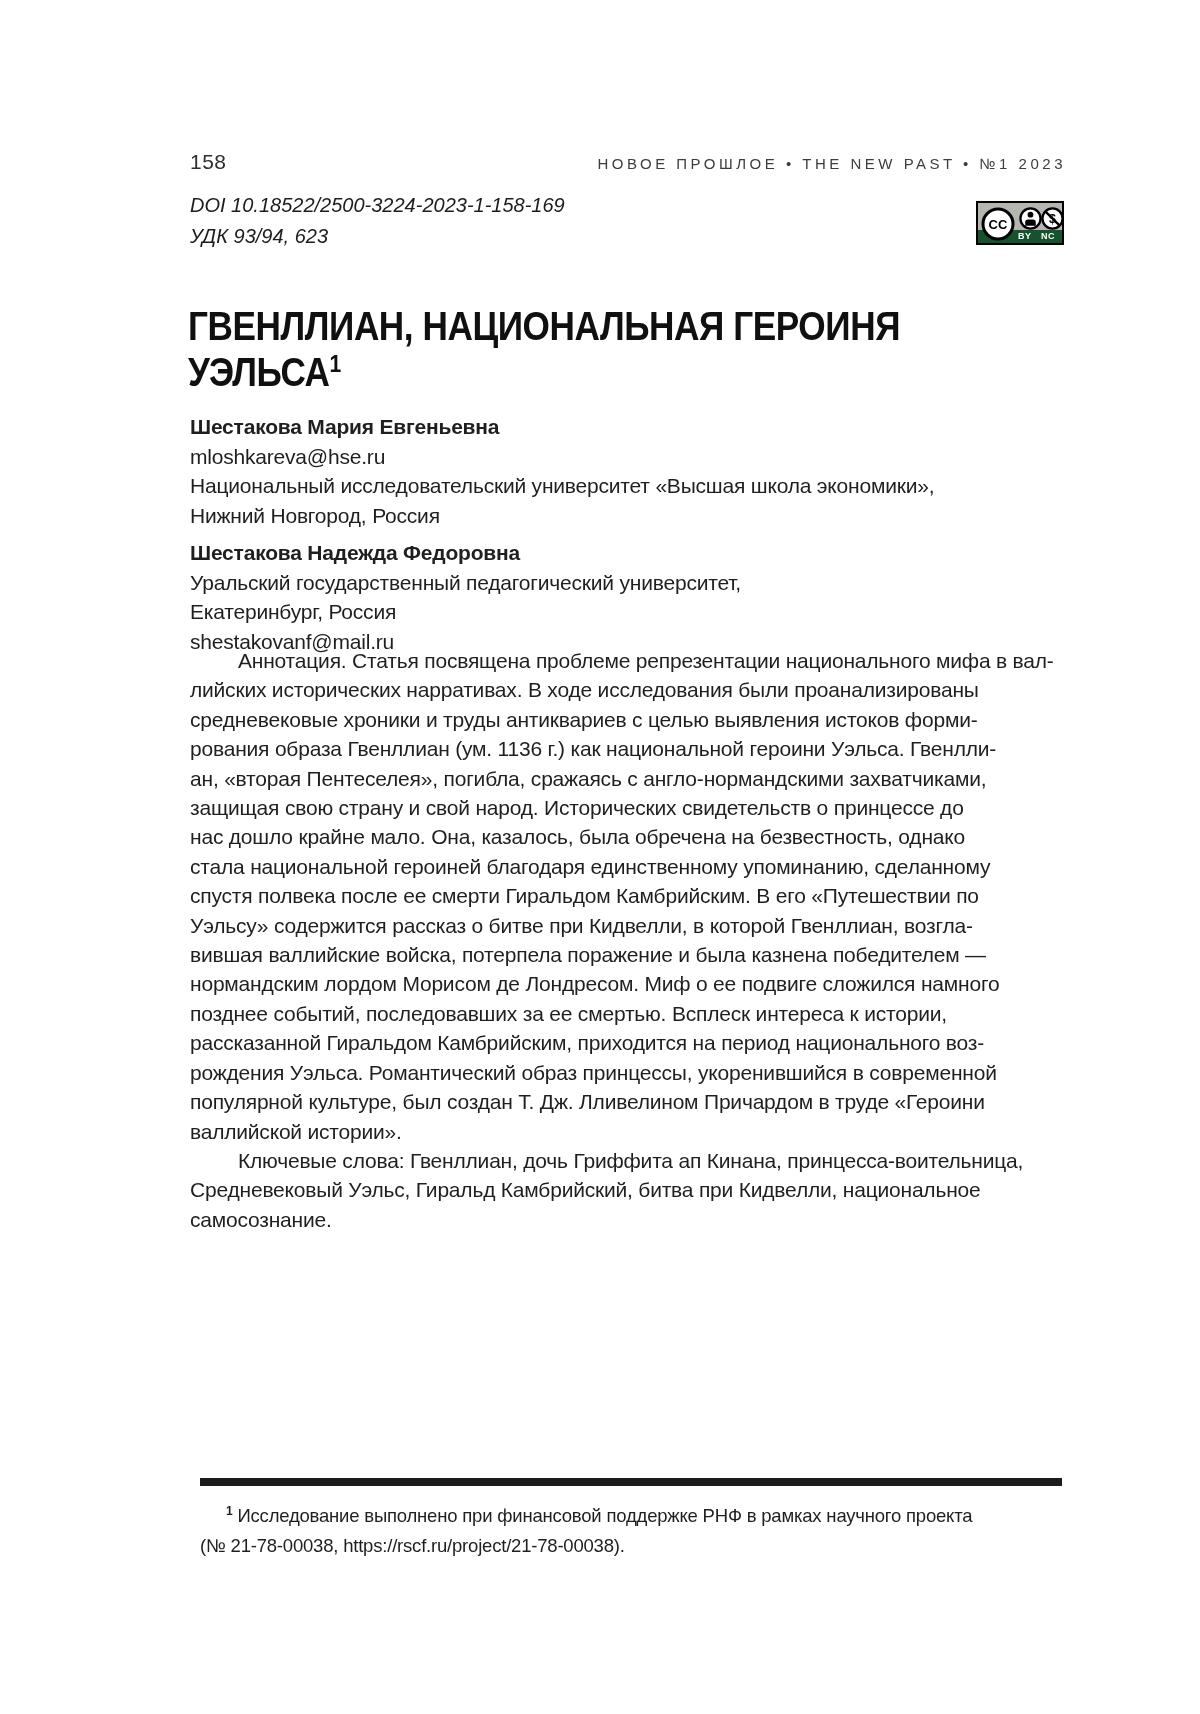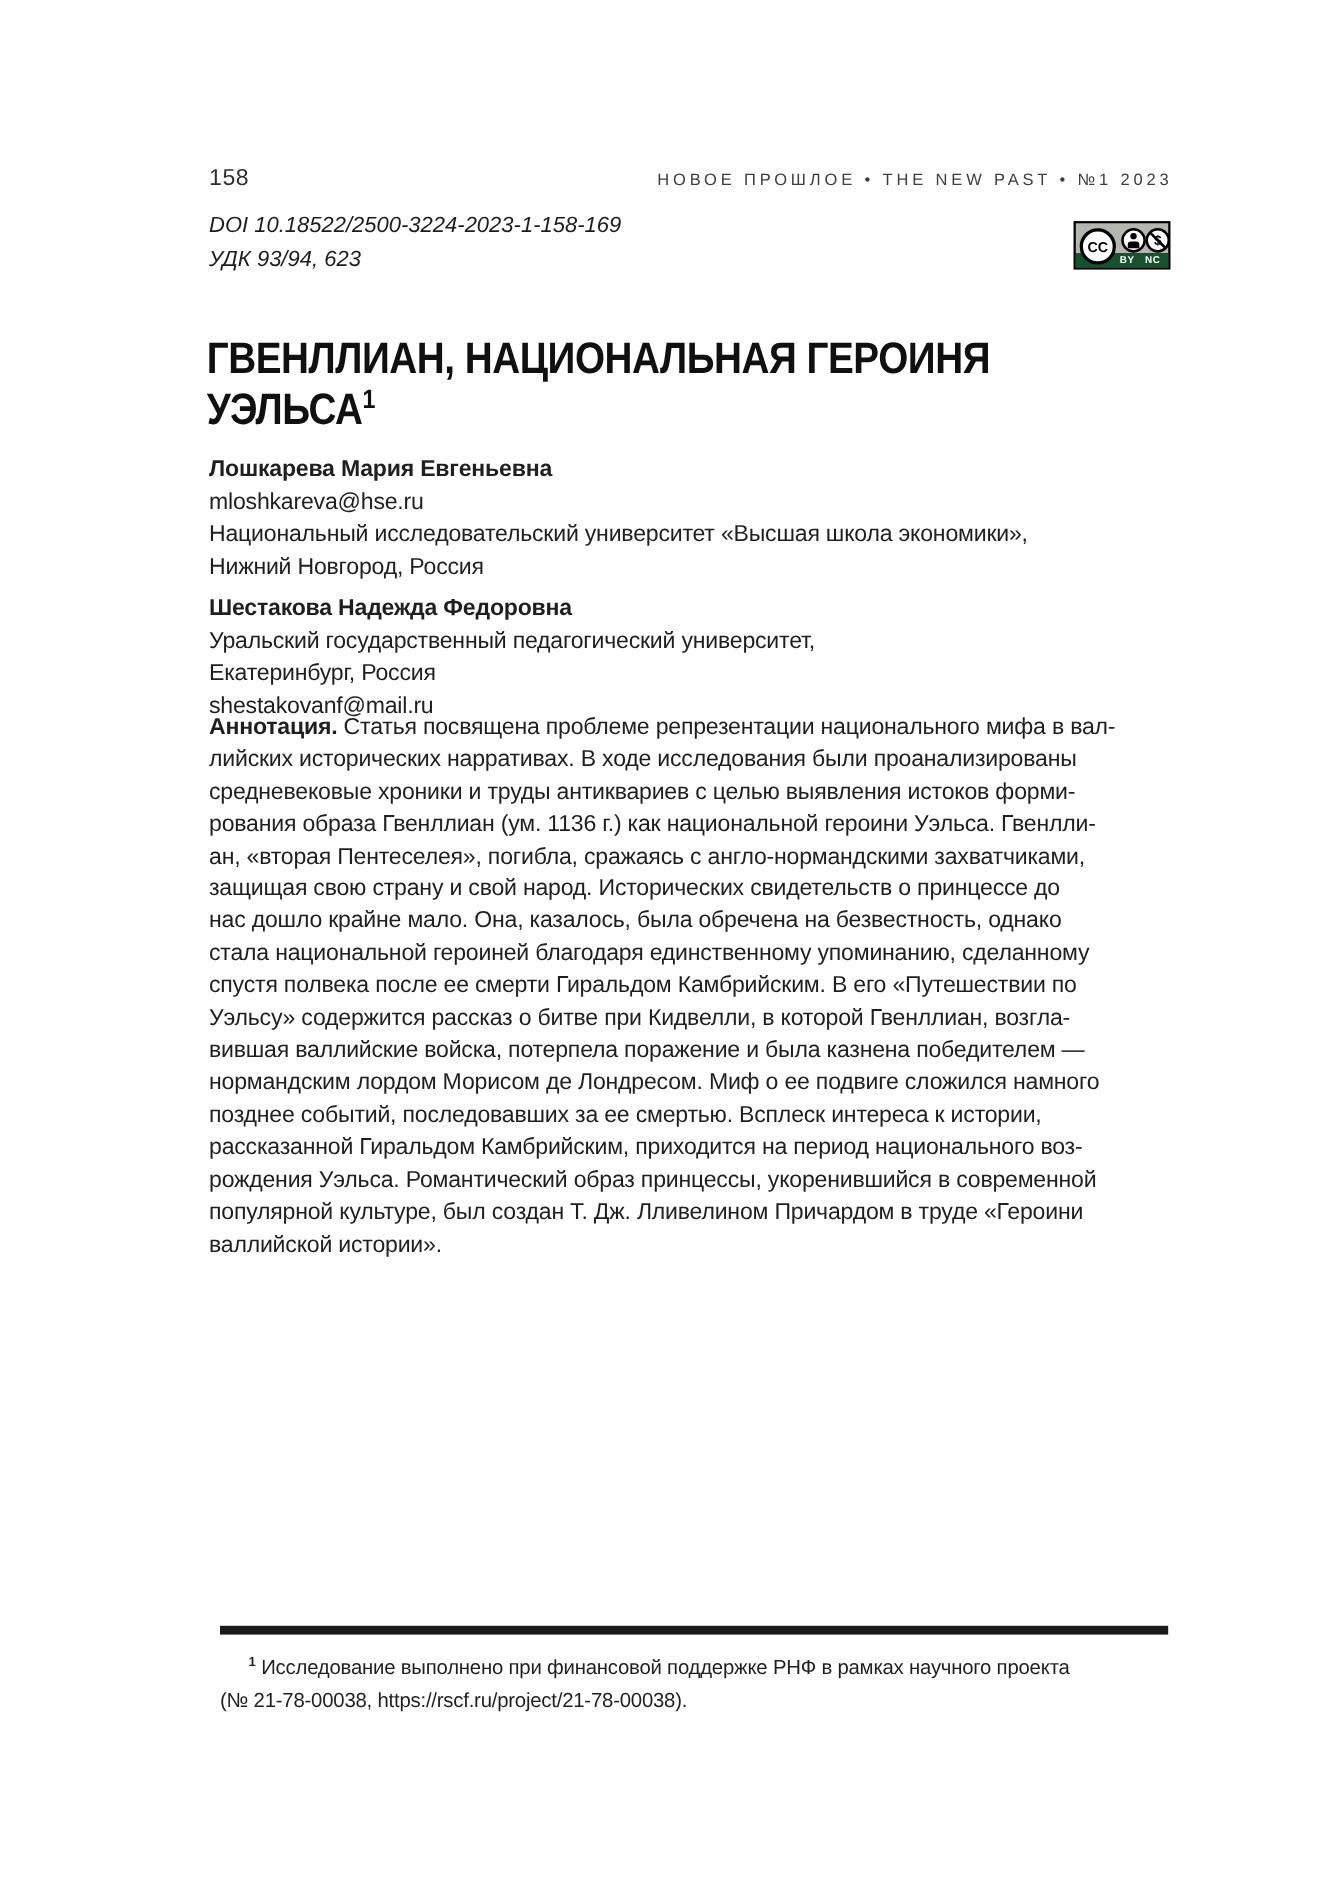--- a/index.html
+++ b/index.html
@@ -47,21 +47,21 @@
   .title-block sup { font-size:24px; }
   
   .authors { position:absolute; top:412px; left:190px; width:872px; font-size:21px; line-height:29.5px; letter-spacing:-0.2px; }
   .author { margin:0 0 8px 0; }
   .author p { margin:0; white-space:pre-line; }
   .author .name { font-weight:bold; }
   
   .abstract { position:absolute; top:646px; left:190px; width:880px; }
   .keywords { position:absolute; top:1146px; left:190px; width:880px; }
   .runin { margin:0; font-size:21px; line-height:29.4px; letter-spacing:-0.2px; white-space:pre-line; }
-  .runin b { font-weight:bold; }
+  .runin b { font-weight:normal;margin-left:48px; }
   
   .footnote { position:absolute; top:1478px; left:200px; width:862px; }
   .fn-rule { height:8px; background:#1b1b1b; }
   .fn-text { margin:15px 0 0 0; font-size:18.5px; line-height:30px; letter-spacing:-0.2px; white-space:pre-line; text-indent:26px; }
   .fn-text sup { font-size:12px; font-weight:bold; }
   sup { line-height:0; }
 </style>
 </head>
 <body>
 
@@ -101,21 +101,21 @@
           <text x="12" y="16.5" text-anchor="middle" font-size="13" font-weight="bold" font-family="Liberation Sans, sans-serif" fill="#000">$</text>
           <line x1="4.5" y1="4.5" x2="19.5" y2="19.5" stroke="#000" stroke-width="2.4"></line>
         </svg>
     </span>
   </div>
 
   <h1 class="title-block"><span>ГВЕНЛЛИАН, НАЦИОНАЛЬНАЯ ГЕРОИНЯ</span><br><span>УЭЛЬСА</span><sup>1</sup></h1>
 
   <div class="authors">
     <div class="author">
-        <p class="name">Лошкарева Мария Евгеньевна</p>
+        <p class="name">Шестакова Мария Евгеньевна</p>
         <p>mloshkareva@hse.ru</p>
         <p>Национальный исследовательский университет «Высшая школа экономики»,
 Нижний Новгород, Россия</p>
       </div>
     <div class="author">
         <p class="name">Шестакова Надежда Федоровна</p>
         <p>Уральский государственный педагогический университет,
 Екатеринбург, Россия</p>
         <p>shestakovanf@mail.ru</p>
       </div>
@@ -134,20 +134,25 @@
 Уэльсу» содержится рассказ о битве при Кидвелли, в которой Гвенллиан, возгла-
 вившая валлийские войска, потерпела поражение и была казнена победителем —
 нормандским лордом Морисом де Лондресом. Миф о ее подвиге сложился намного
 позднее событий, последовавших за ее смертью. Всплеск интереса к истории,
 рассказанной Гиральдом Камбрийским, приходится на период национального воз-
 рождения Уэльса. Романтический образ принцессы, укоренившийся в современной
 популярной культуре, был создан Т. Дж. Лливелином Причардом в труде «Героини
 валлийской истории».</span></p>
     </div>
 
+  <div class="keywords">
+      <p class="runin"><b>Ключевые слова:</b> <span>Гвенллиан, дочь Гриффита ап Кинана, принцесса-воительница,
+Средневековый Уэльс, Гиральд Камбрийский, битва при Кидвелли, национальное
+самосознание.</span></p>
+    </div>
 
   <div class="footnote">
     <div class="fn-rule"></div>
     <p class="fn-text"><sup>1</sup> <span>Исследование выполнено при финансовой поддержке РНФ в рамках научного проекта
 (№ 21-78-00038, https://rscf.ru/project/21-78-00038).</span></p>
   </div>
 
 </div>
 
 </body></html>

